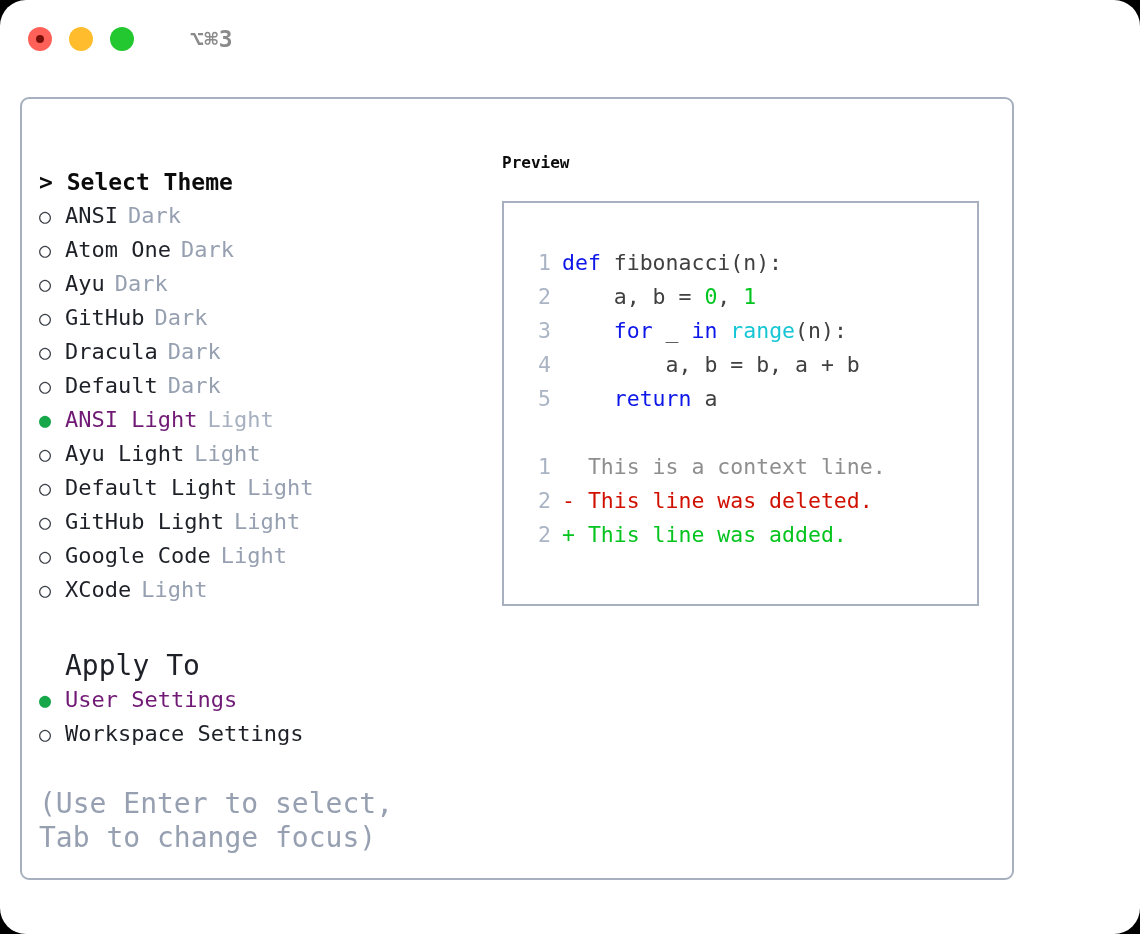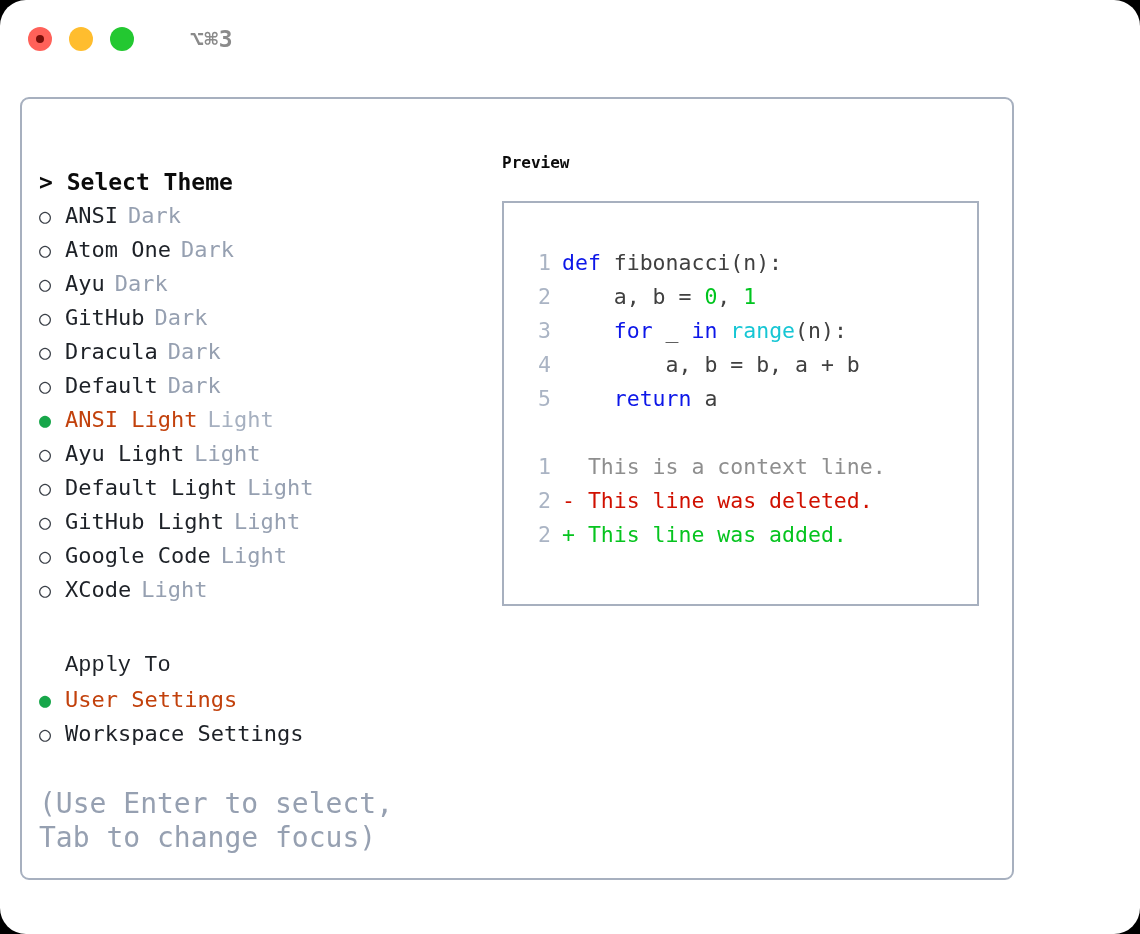--- a/index.html
+++ b/index.html
@@ -115,35 +115,34 @@
     width: 26px;
     flex: 0 0 26px;
     color: #3a3f47;
     font-size: 20px;
     line-height: 34px;
   }
   .opt-row.selected .opt-marker { color: #17a64a; }
   .opt-label {
     color: #1d2127;
   }
-  .opt-row.selected .opt-label { color: #c2410c; }
+  .opt-row.selected .opt-label { color: #701a75; }
   .opt-variant {
     color: #96a0b1;
     margin-left: 10px;
   }
   .opt-row.selected .opt-variant { color: #a6b0c0; }
 
   #apply-section { margin-top: 42px; }
   .apply-heading {
-    font-size: 22px;
+    font-size: 28px;
     color: #1d2127;
     line-height: 34px;
     padding-left: 26px;
     white-space: pre;
-    font-family: Liberation Mono, monospace;
   }
 
   #hint-text {
     margin-top: 36px;
     font-size: 28px;
     line-height: 34px;
     color: #96a0b1;
     width: 410px;
     white-space: pre-wrap;
   }

